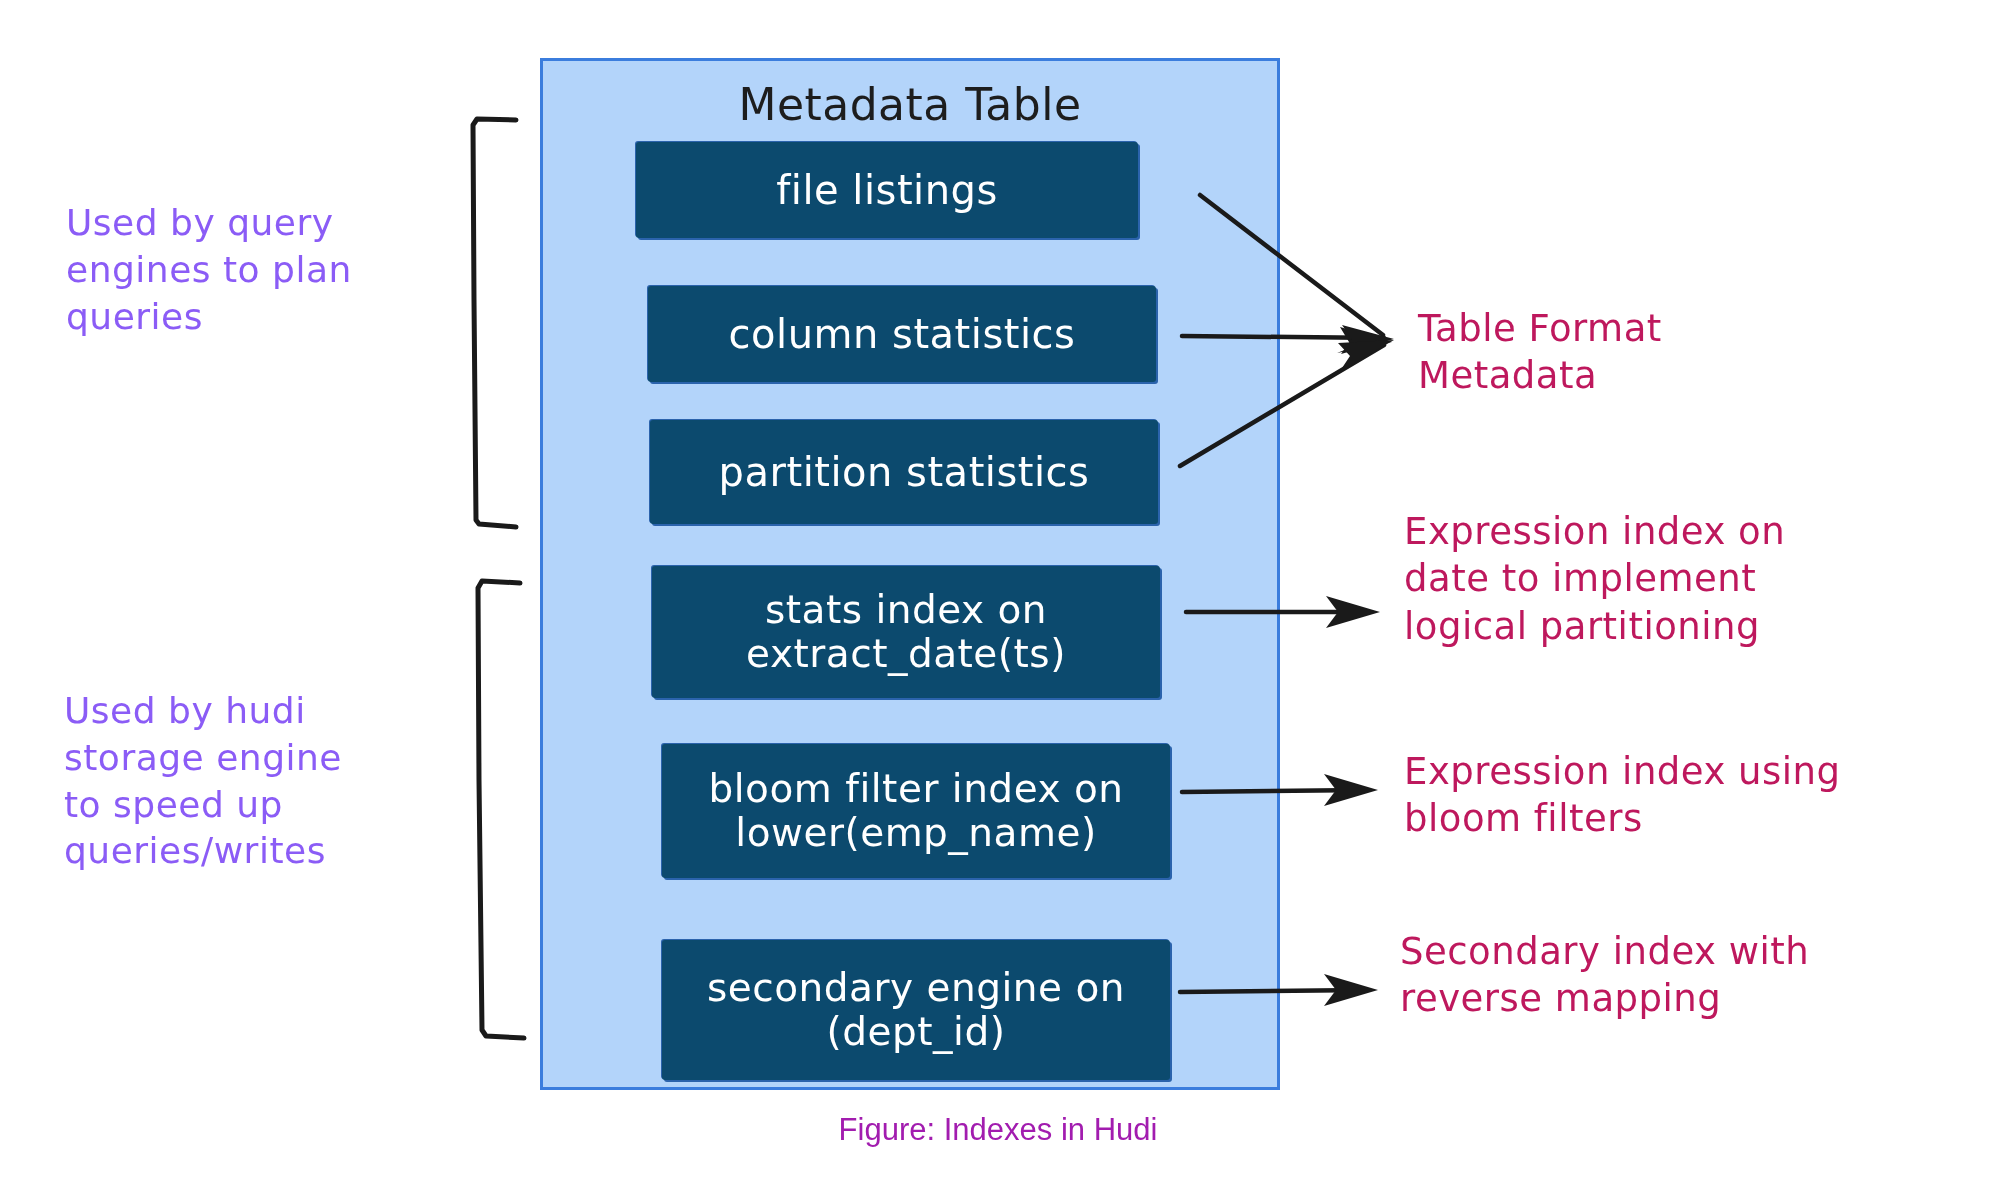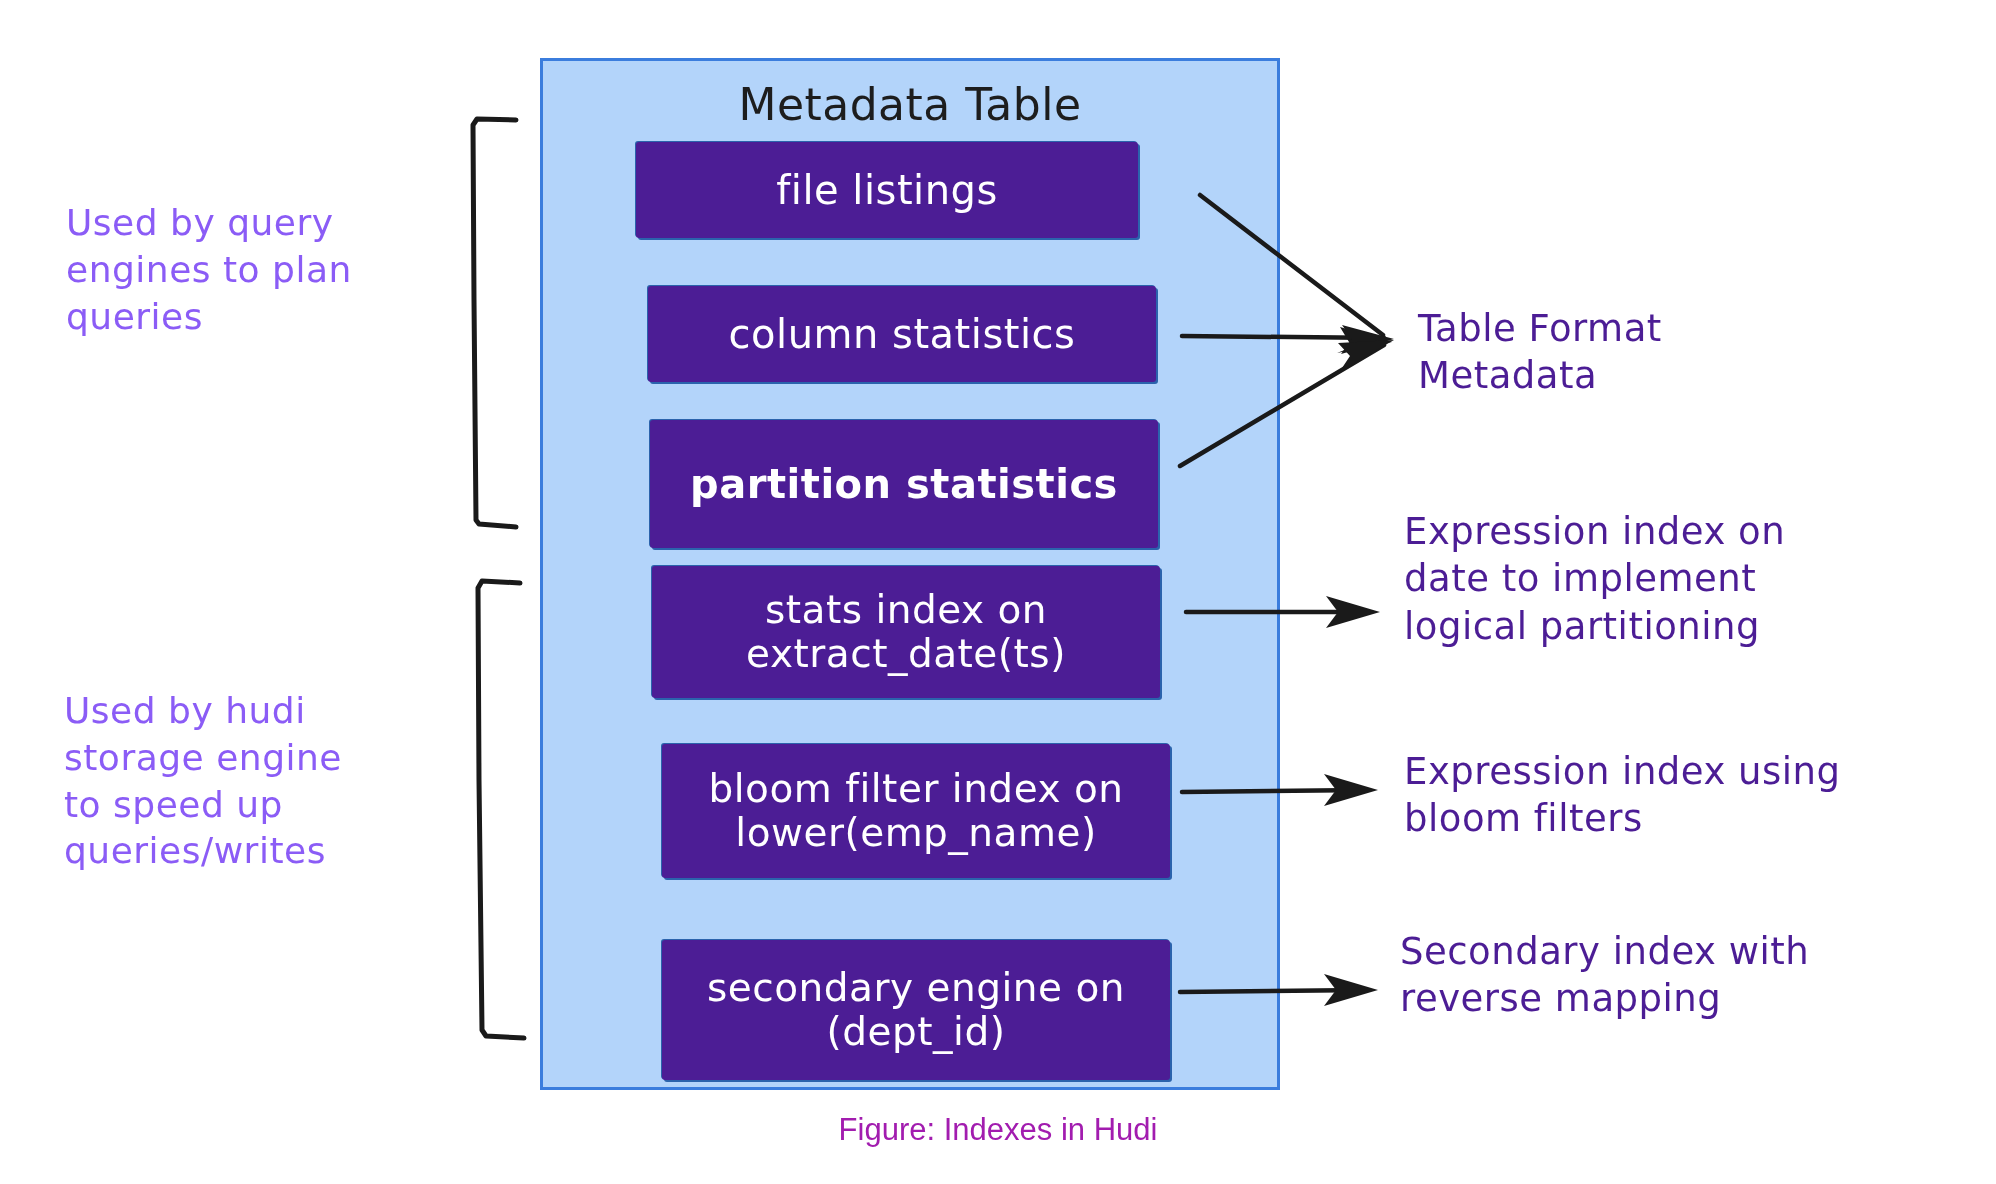--- a/index.html
+++ b/index.html
@@ -60,51 +60,51 @@
     top: 18px;
     width: 100%;
     text-align: center;
     font-size: 44px;
     color: #1d1d1d;
   }
 
   
   .index-box {
     position: absolute;
-    background: #4c1d95;
+    background: #0c4a6e;
     color: #ffffff;
     display: flex;
     align-items: center;
     justify-content: center;
     text-align: center;
     font-size: 40px;
     line-height: 1.12;
     box-sizing: border-box;
     border-radius: 3px;
     box-shadow:
       2px 2px 0 0 #2b63ac,
       -1px -1px 0 0 #2b63ac;
     white-space: pre-line;
     padding: 4px 6px;
   }
   .index-box.two-line { font-size: 39px; }
 
   #box-file-listings      { left: 636px;  top: 142px; width: 502px; height: 96px; }
   #box-column-statistics  { left: 648px;  top: 286px; width: 508px; height: 96px; }
-  #box-partition-statistics { left: 650px; top: 420px; width: 508px; height: 128px; font-weight: bold; }
+  #box-partition-statistics { left: 650px; top: 420px; width: 508px; height: 104px; }
   #box-stats-index        { left: 652px;  top: 566px; width: 508px; height: 132px; }
   #box-bloom-filter       { left: 662px;  top: 744px; width: 508px; height: 134px; }
   #box-secondary-index    { left: 662px;  top: 940px; width: 508px; height: 140px; }
 
   
   .annotation {
     position: absolute;
     font-size: 37px;
     line-height: 1.28;
-    color: #4c1d95;
+    color: #be185d;
     white-space: pre-line;
   }
   #ann-table-format   { left: 1418px; top: 305px;  width: 420px; }
   #ann-expr-date      { left: 1404px; top: 508px;  width: 490px; }
   #ann-expr-bloom     { left: 1404px; top: 748px;  width: 540px; }
   #ann-secondary      { left: 1400px; top: 928px;  width: 500px; }
 
   
   #caption {
     position: absolute;

